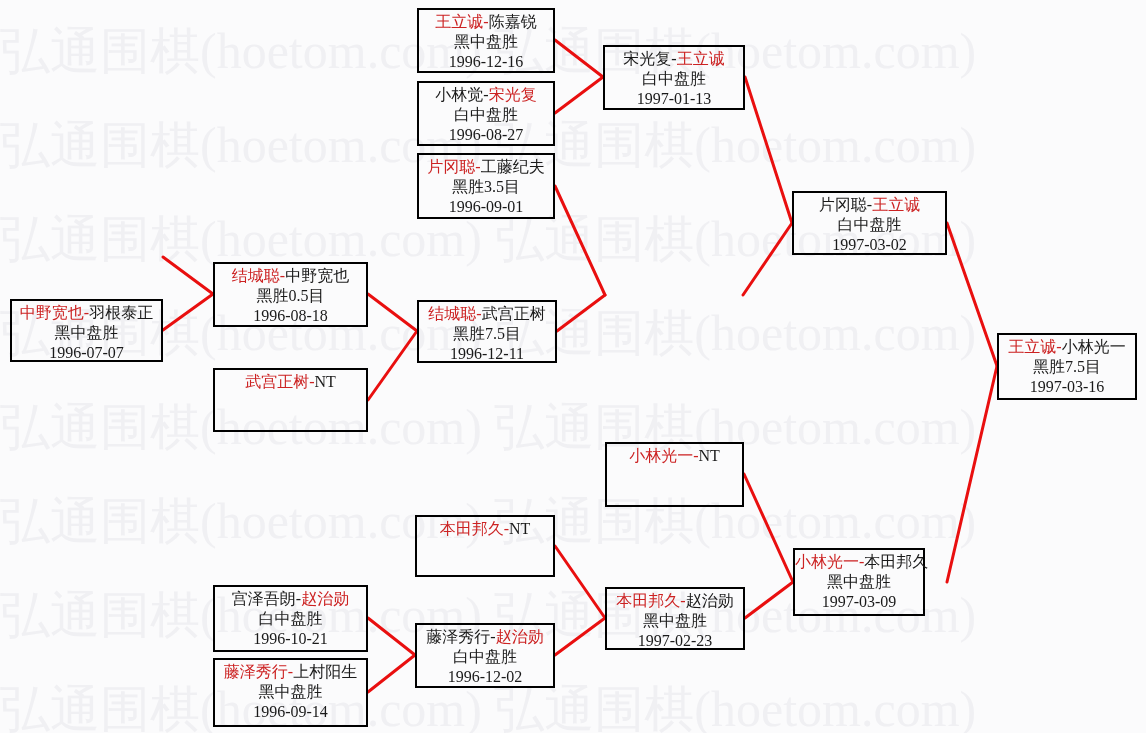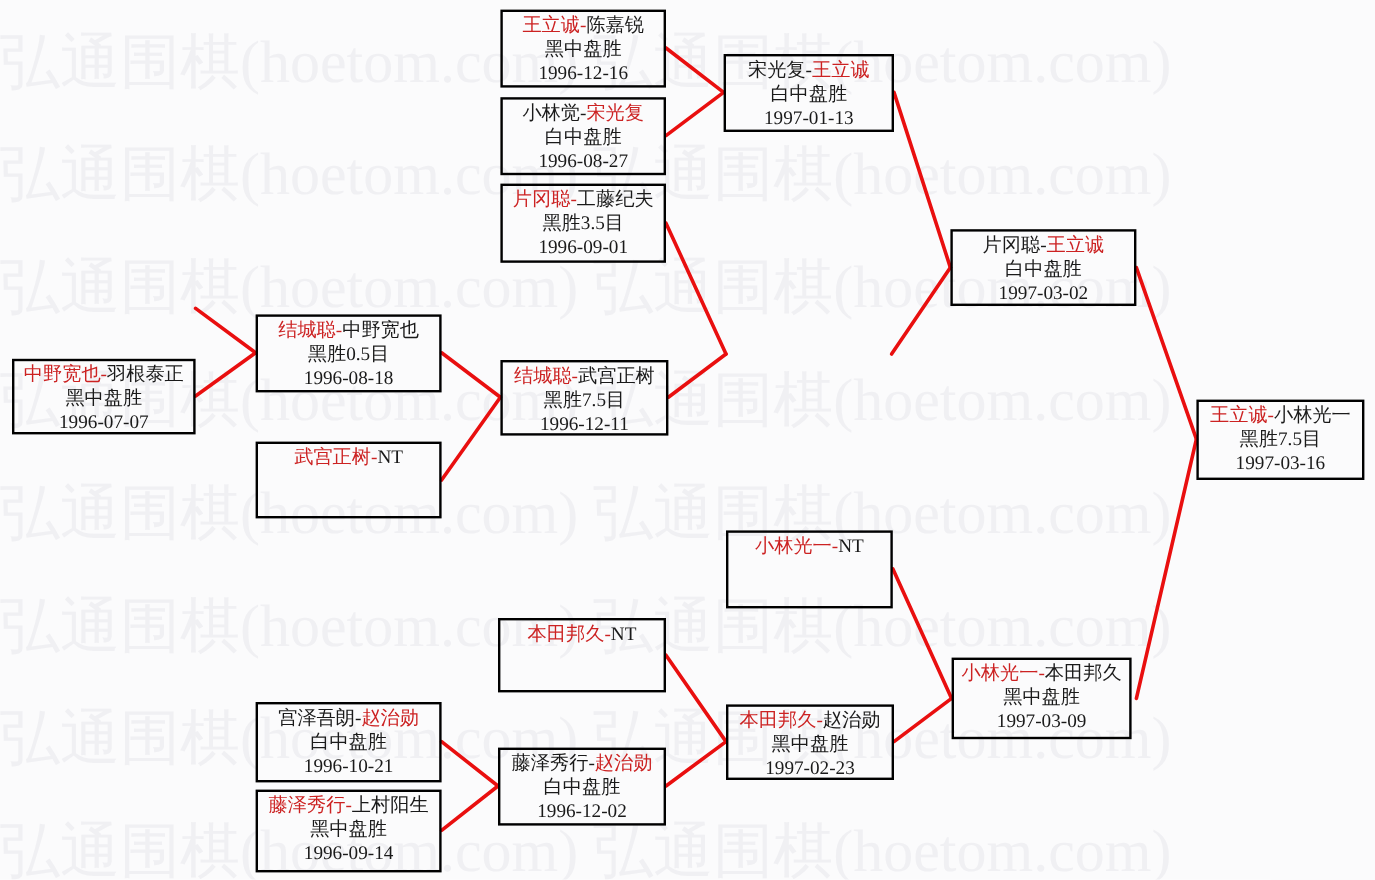--- a/index.html
+++ b/index.html
@@ -160,21 +160,21 @@
     <div class="l2">白中盘胜</div>
     <div class="l3">1996-12-02</div>
   </div>
 
   <div class="match" style="left:605px;top:587px;width:140px;height:63px">
     <div class="l1"><span class="win">本田邦久-</span><span>赵治勋</span></div>
     <div class="l2">黑中盘胜</div>
     <div class="l3">1997-02-23</div>
   </div>
 
-  <div class="match" style="left:793px;top:548px;width:150px;height:68px">
+  <div class="match" style="left:793px;top:548px;width:132px;height:68px">
     <div class="l1"><span class="win">小林光一-</span><span>本田邦久</span></div>
     <div class="l2">黑中盘胜</div>
     <div class="l3">1997-03-09</div>
   </div>
 
   <div class="match" style="left:997px;top:333px;width:140px;height:67px">
     <div class="l1"><span class="win">王立诚-</span><span>小林光一</span></div>
     <div class="l2">黑胜7.5目</div>
     <div class="l3">1997-03-16</div>
   </div>

